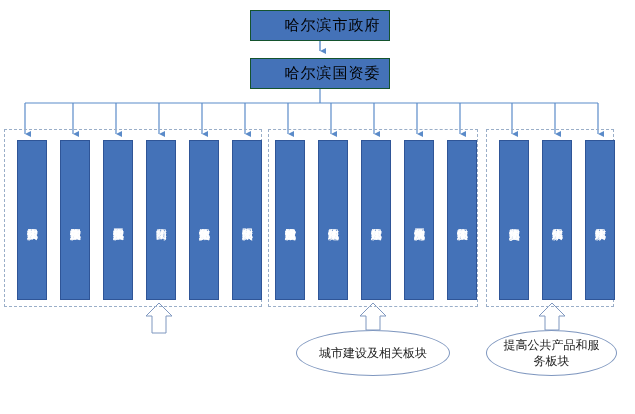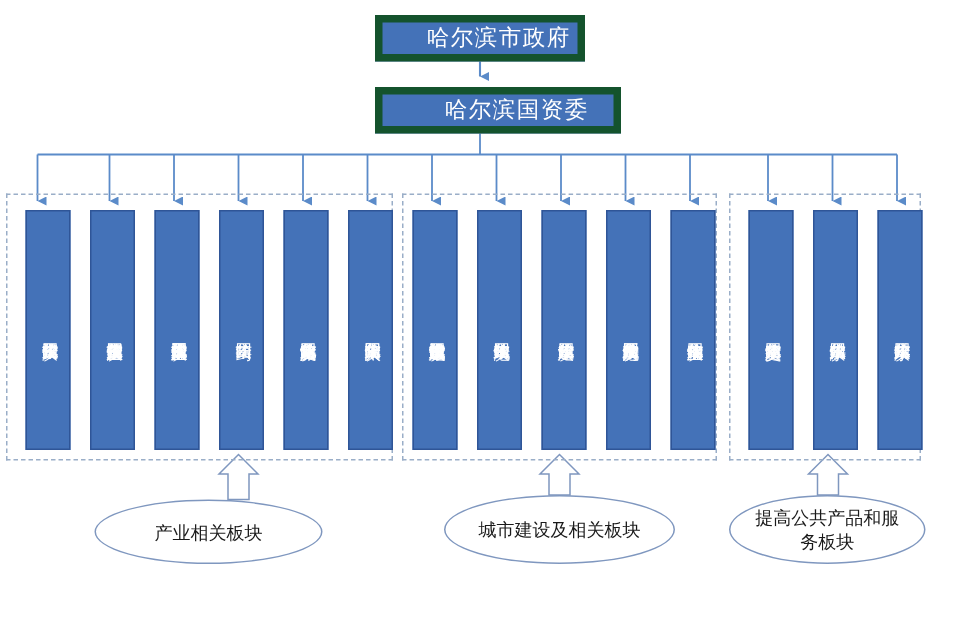--- a/index.html
+++ b/index.html
@@ -19,32 +19,32 @@
     position: absolute;
     left: 0; top: 0;
     width: 635px;
     height: 414px;
   }
 
   
   .topbox {
     position: absolute;
     background: #4472b8;
-    border: 5px solid #14532d;
-    color: #ffffff;
+    border: 1px solid #14532d;
+    color: #000000;
     font-size: 15px;
     letter-spacing: 1px;
     display: flex;
     align-items: center;
     justify-content: center;
     box-sizing: border-box;
     padding-left: 25px;
   }
   #box-gov   { left: 250px; top: 10px;  width: 140px; height: 31px; }
-  #box-sasac { left: 250px; top: 58px;  width: 164px; height: 31px; }
+  #box-sasac { left: 250px; top: 58px;  width: 140px; height: 31px; }
 
   
   .group {
     position: absolute;
     border: 1px dashed #9aaec8;
     box-sizing: border-box;
     background: transparent;
   }
   #group-1 { left: 4px;   top: 129px; width: 258px; height: 178px; }
   #group-2 { left: 268px; top: 129px; width: 210px; height: 178px; }
@@ -187,17 +187,16 @@
   <div class="vbox" style="left:499px;">
       <span class="vtext">哈尔滨交通集团</span>
     </div>
   <div class="vbox" style="left:542px;">
       <span class="vtext">哈尔滨供水集团</span>
     </div>
   <div class="vbox" style="left:585px;">
       <span class="vtext">哈尔滨排水集团</span>
     </div>
 
-  <div class="ellipse" id="ell-1">产业相关板块</div>
   <div class="ellipse" id="ell-3">提高公共产品和服务板块</div>
   <div class="ellipse" id="ell-2">城市建设及相关板块</div>
 
 </div>
 
 </body></html>

